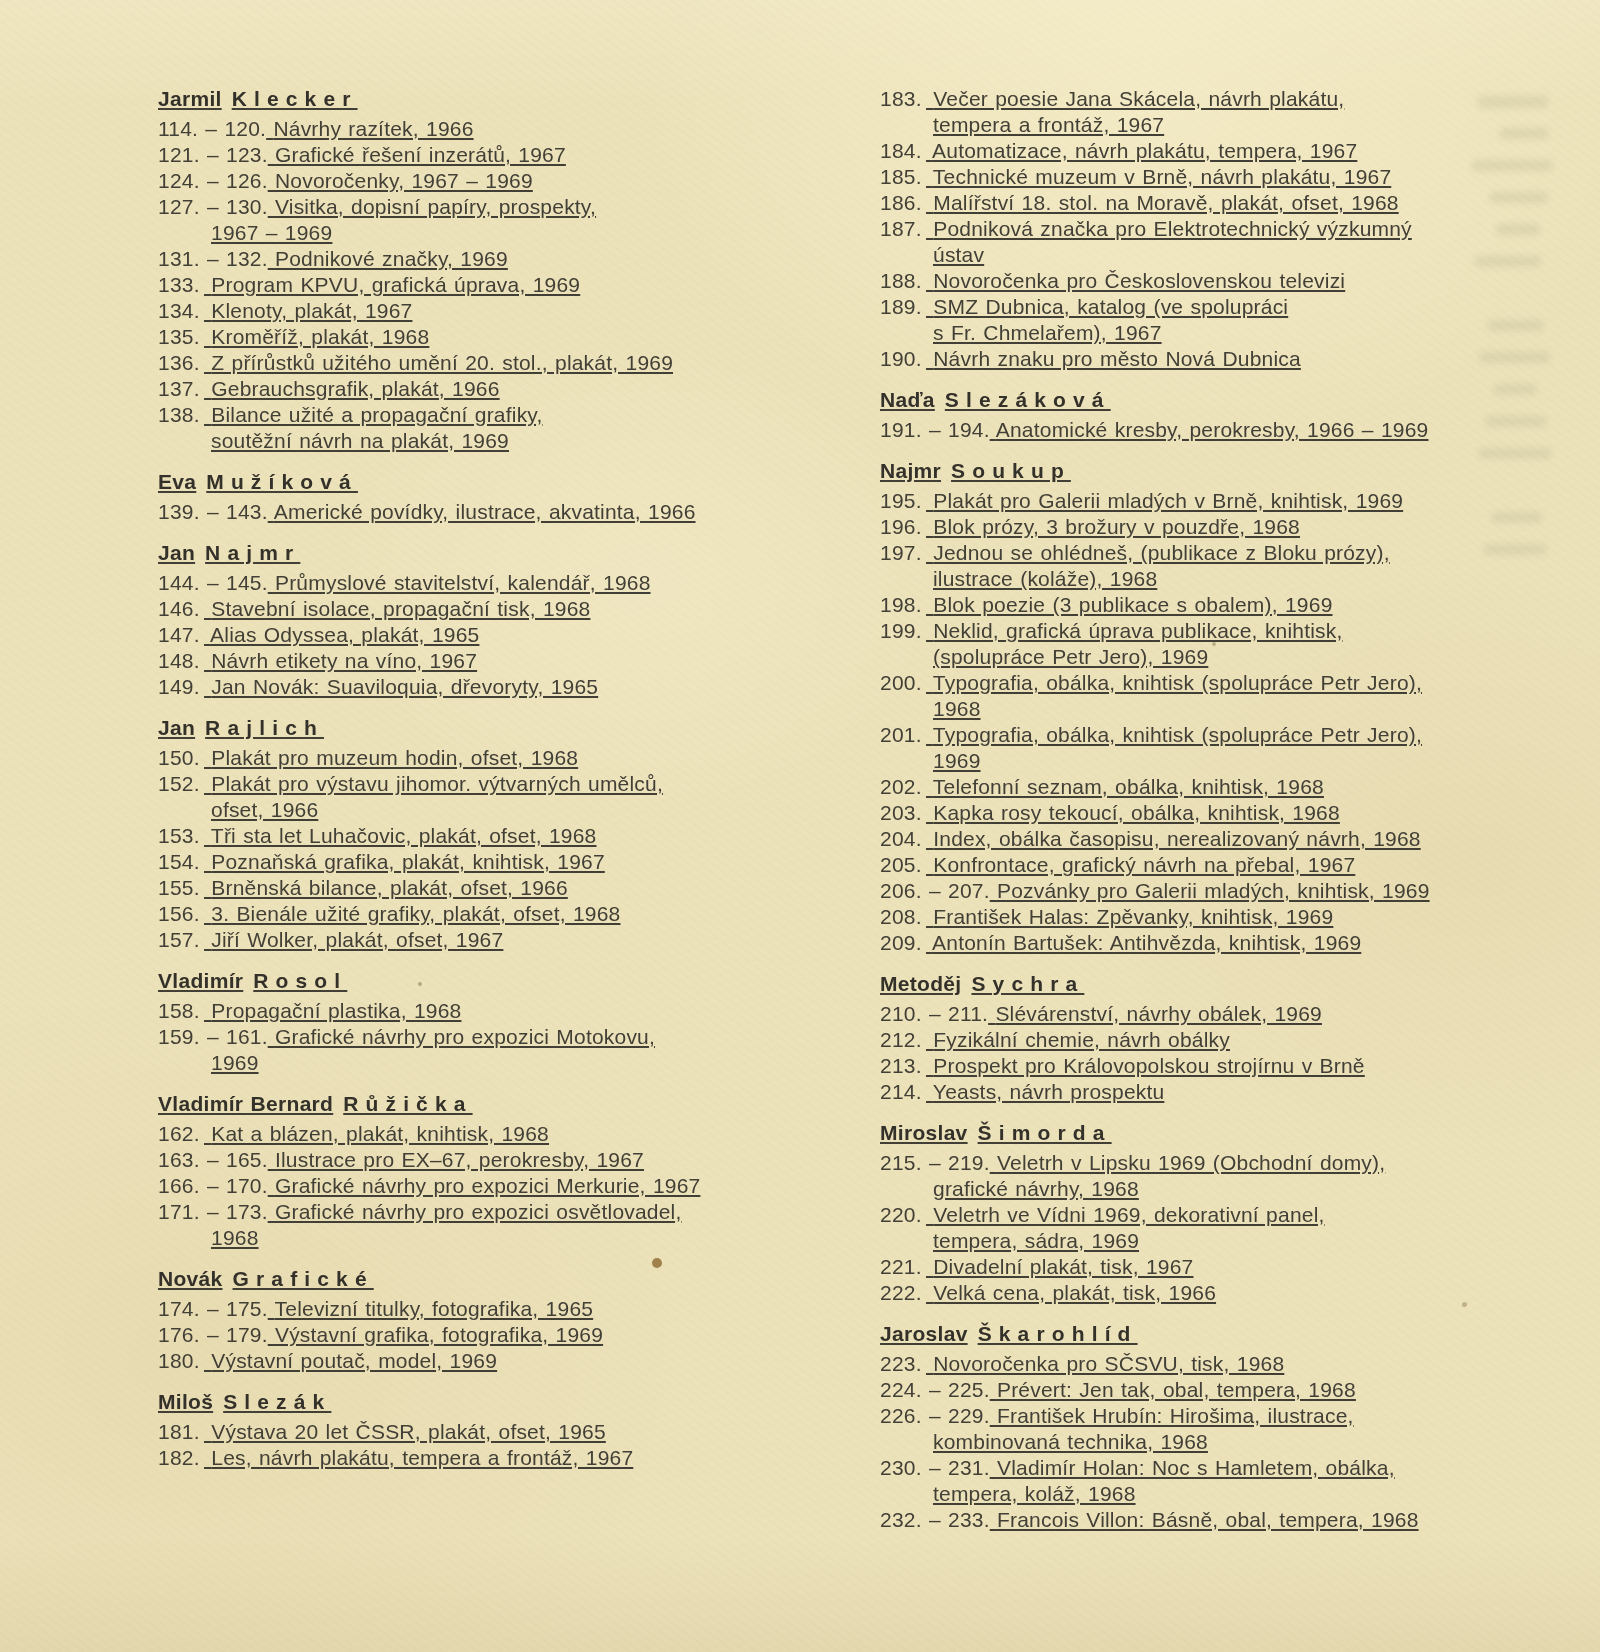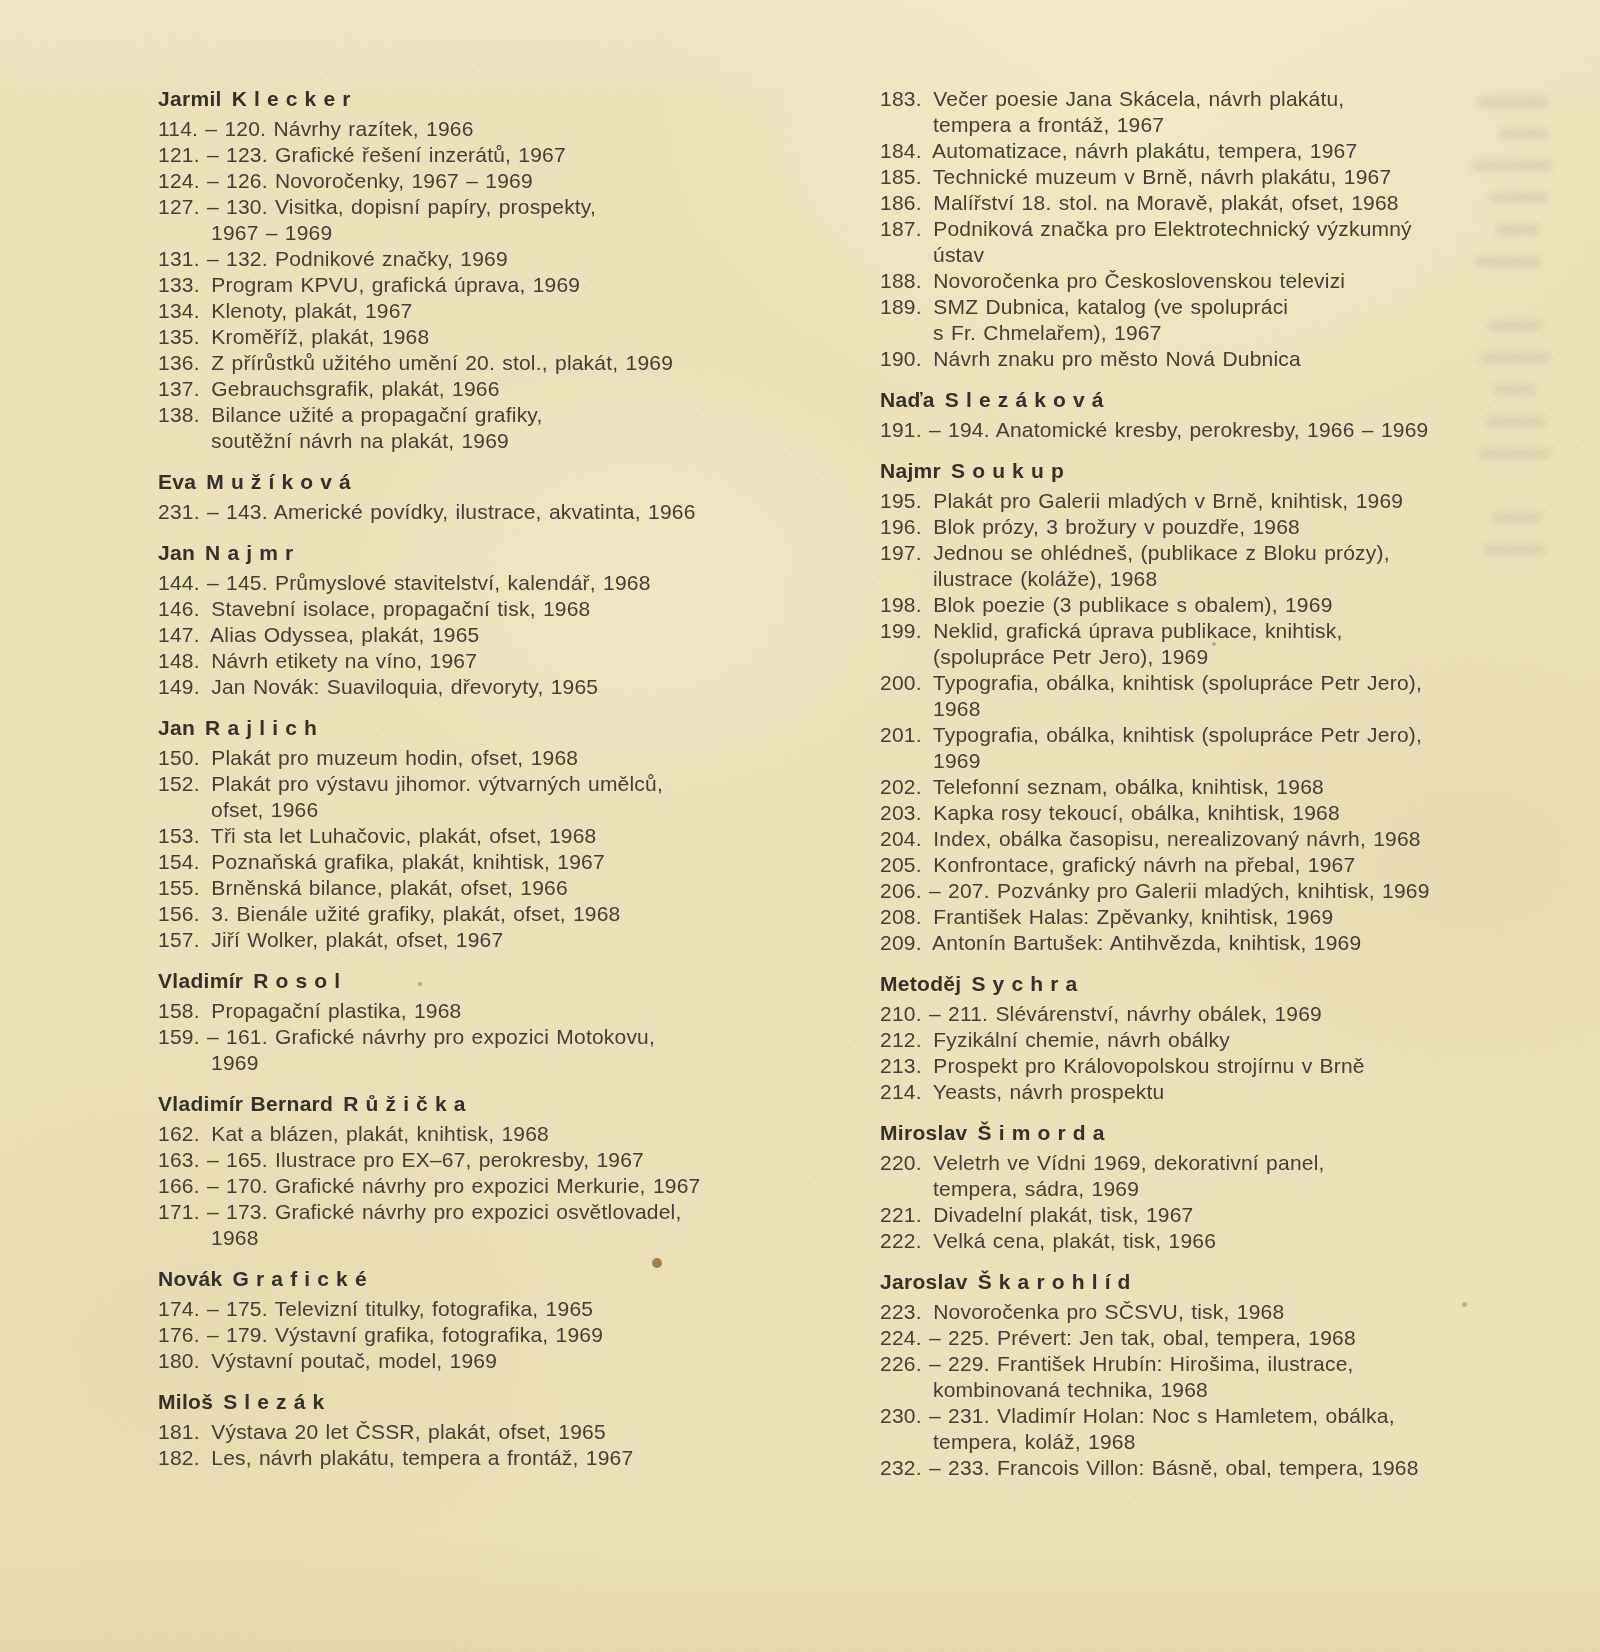--- a/index.html
+++ b/index.html
@@ -37,21 +37,21 @@
     position: absolute;
     top: 86px;
     left: 158px;
     display: flex;
     gap: 56px;
     font-size: 21px;
     line-height: 26px;
     letter-spacing: 0.2px;
     word-spacing: 1.2px;
   }
-  .column { width: 666px; }
+  .column { width: 666px; text-decoration: underline; }
   .column.col-2 { width: 648px; }
 
   .artist-section { margin-top: 15px; }
   .artist-section:first-child { margin-top: 0; }
 
   h2.artist-name {
     margin: 0 0 4px 0;
     font-size: 21px;
     line-height: 26px;
     font-weight: bold;
@@ -102,21 +102,21 @@
           <div class="entry"><span class="num">131. – 132.</span> <span class="txt">Podnikové značky, 1969</span></div>
           <div class="entry"><span class="num">133.</span> <span class="txt">Program KPVU, grafická úprava, 1969</span></div>
           <div class="entry"><span class="num">134.</span> <span class="txt">Klenoty, plakát, 1967</span></div>
           <div class="entry"><span class="num">135.</span> <span class="txt">Kroměříž, plakát, 1968</span></div>
           <div class="entry"><span class="num">136.</span> <span class="txt">Z přírůstků užitého umění 20. stol., plakát, 1969</span></div>
           <div class="entry"><span class="num">137.</span> <span class="txt">Gebrauchsgrafik, plakát, 1966</span></div>
           <div class="entry"><span class="num">138.</span> <span class="txt">Bilance užité a propagační grafiky,<br>soutěžní návrh na plakát, 1969</span></div>
         </section>
         <section class="artist-section">
           <h2 class="artist-name"><span class="first">Eva</span><span class="last">Mužíková</span></h2>
-          <div class="entry"><span class="num">231. – 143.</span> <span class="txt">Americké povídky, ilustrace, akvatinta, 1966</span></div>
+          <div class="entry"><span class="num">139. – 143.</span> <span class="txt">Americké povídky, ilustrace, akvatinta, 1966</span></div>
         </section>
         <section class="artist-section">
           <h2 class="artist-name"><span class="first">Jan</span><span class="last">Najmr</span></h2>
           <div class="entry"><span class="num">144. – 145.</span> <span class="txt">Průmyslové stavitelství, kalendář, 1968</span></div>
           <div class="entry"><span class="num">146.</span> <span class="txt">Stavební isolace, propagační tisk, 1968</span></div>
           <div class="entry"><span class="num">147.</span> <span class="txt">Alias Odyssea, plakát, 1965</span></div>
           <div class="entry"><span class="num">148.</span> <span class="txt">Návrh etikety na víno, 1967</span></div>
           <div class="entry"><span class="num">149.</span> <span class="txt">Jan Novák: Suaviloquia, dřevoryty, 1965</span></div>
         </section>
         <section class="artist-section">
@@ -187,20 +187,21 @@
         </section>
         <section class="artist-section">
           <h2 class="artist-name"><span class="first">Metoděj</span><span class="last">Sychra</span></h2>
           <div class="entry"><span class="num">210. – 211.</span> <span class="txt">Slévárenství, návrhy obálek, 1969</span></div>
           <div class="entry"><span class="num">212.</span> <span class="txt">Fyzikální chemie, návrh obálky</span></div>
           <div class="entry"><span class="num">213.</span> <span class="txt">Prospekt pro Královopolskou strojírnu v Brně</span></div>
           <div class="entry"><span class="num">214.</span> <span class="txt">Yeasts, návrh prospektu</span></div>
         </section>
         <section class="artist-section">
           <h2 class="artist-name"><span class="first">Miroslav</span><span class="last">Šimorda</span></h2>
+          <div class="entry"><span class="num">215. – 219.</span> <span class="txt">Veletrh v Lipsku 1969 (Obchodní domy),<br>grafické návrhy, 1968</span></div>
           <div class="entry"><span class="num">220.</span> <span class="txt">Veletrh ve Vídni 1969, dekorativní panel,<br>tempera, sádra, 1969</span></div>
           <div class="entry"><span class="num">221.</span> <span class="txt">Divadelní plakát, tisk, 1967</span></div>
           <div class="entry"><span class="num">222.</span> <span class="txt">Velká cena, plakát, tisk, 1966</span></div>
         </section>
         <section class="artist-section">
           <h2 class="artist-name"><span class="first">Jaroslav</span><span class="last">Škarohlíd</span></h2>
           <div class="entry"><span class="num">223.</span> <span class="txt">Novoročenka pro SČSVU, tisk, 1968</span></div>
           <div class="entry"><span class="num">224. – 225.</span> <span class="txt">Prévert: Jen tak, obal, tempera, 1968</span></div>
           <div class="entry"><span class="num">226. – 229.</span> <span class="txt">František Hrubín: Hirošima, ilustrace,<br>kombinovaná technika, 1968</span></div>
           <div class="entry"><span class="num">230. – 231.</span> <span class="txt">Vladimír Holan: Noc s Hamletem, obálka,<br>tempera, koláž, 1968</span></div>

